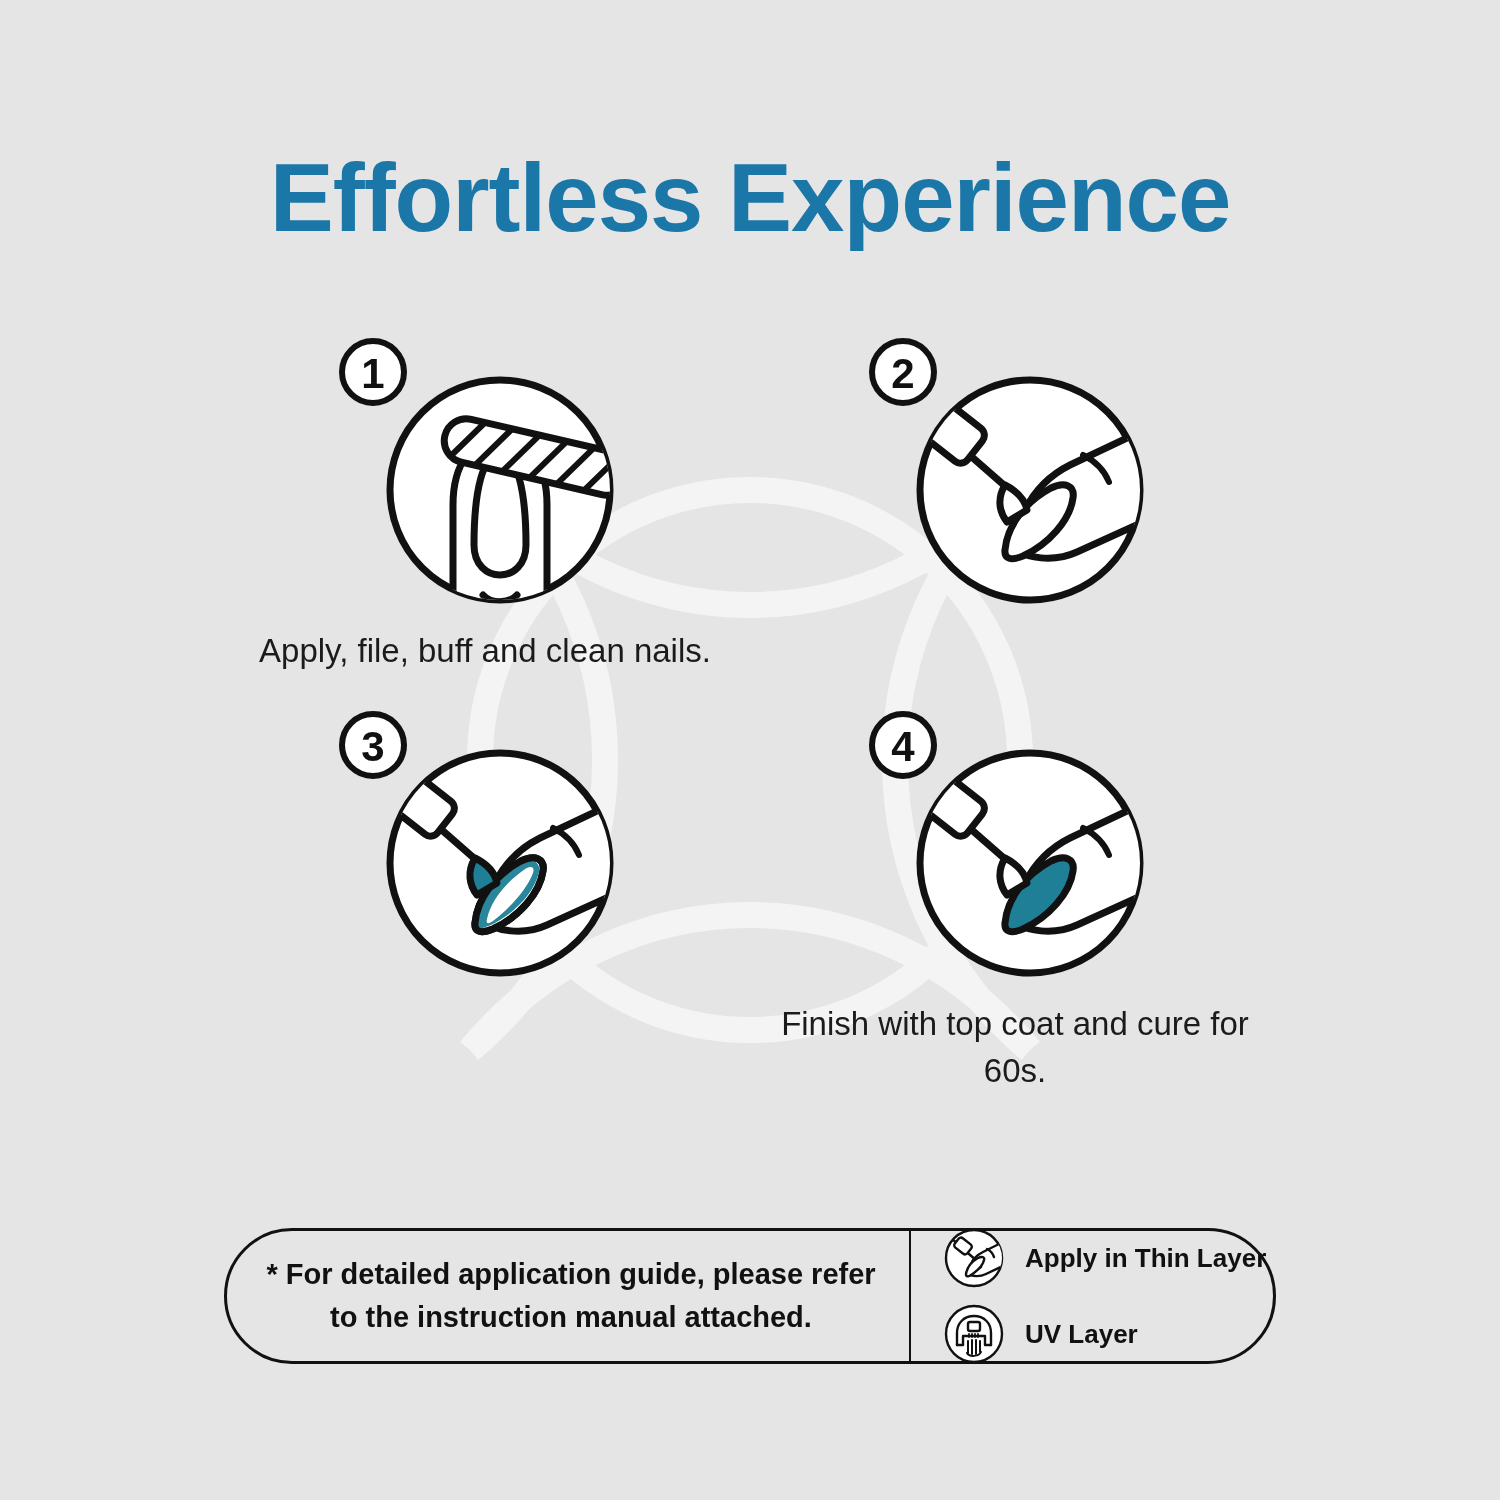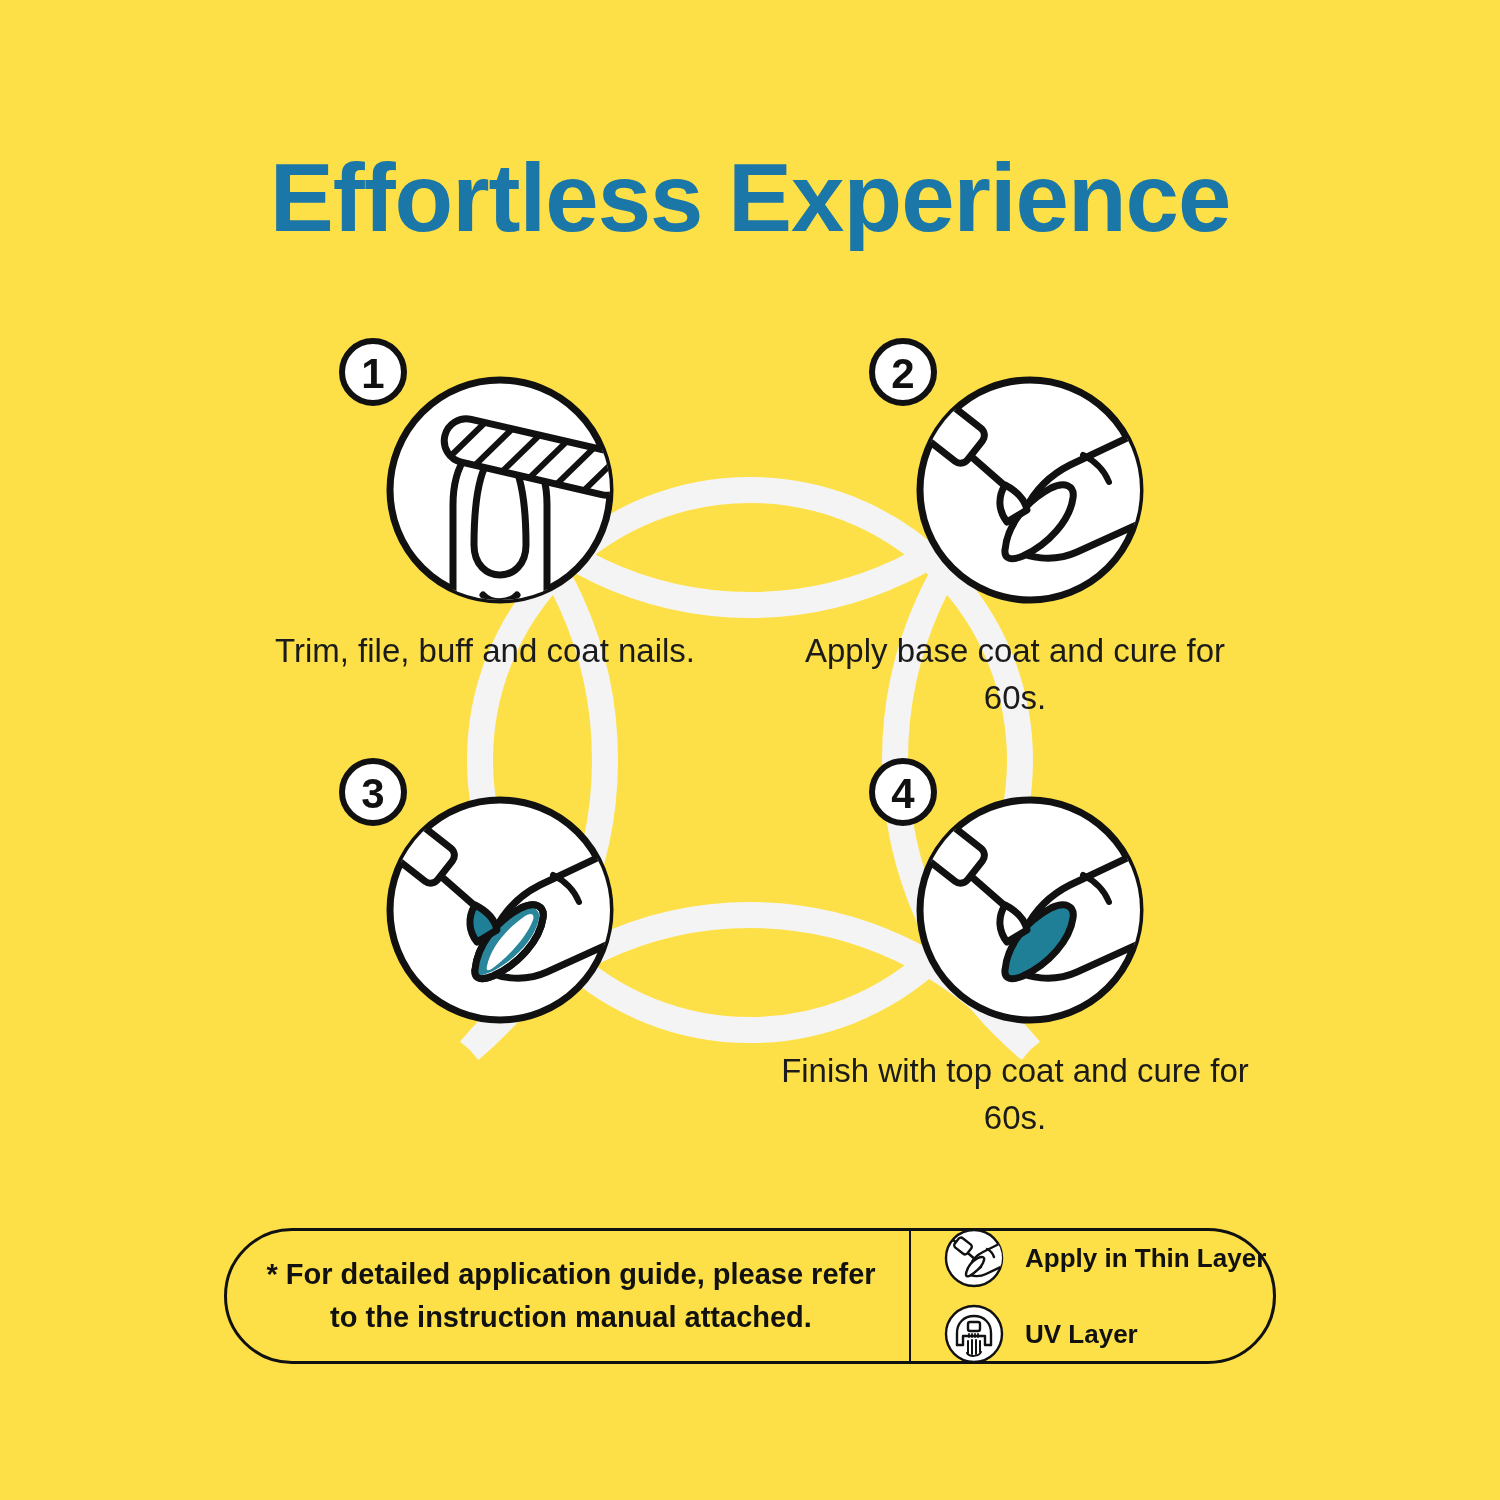--- a/index.html
+++ b/index.html
@@ -4,21 +4,21 @@
 <style>
   html, body {
     margin: 0;
     padding: 0;
     background: #ffffff;
   }
   #page {
     position: relative;
     width: 1500px;
     height: 1500px;
-    background: #fde047;
+    background: #e5e5e5;
     overflow: hidden;
     font-family: "Liberation Sans", sans-serif;
   }
 
   
   #watermark {
     position: absolute;
     left: 0; top: 0;
     width: 1500px;
     height: 1500px;
@@ -189,21 +189,21 @@
               </g>
             </g>
           </g>
 
           <g>
             <circle cx="38" cy="42" r="31" fill="#ffffff" stroke="#111111" stroke-width="6"></circle>
             <text x="38" y="58" text-anchor="middle" font-family="Liberation Sans, sans-serif" font-size="42" font-weight="bold" fill="#111111">1</text>
           </g>
         </svg>
       </div>
-      <div class="step-caption">Trim, file, buff and coat nails.</div>
+      <div class="step-caption">Apply, file, buff and clean nails.</div>
     </div>
 
     <div class="step">
       <div class="step-art">
         <svg viewBox="0 0 300 290">
           <g fill="none" stroke="#111111" stroke-width="7" stroke-linecap="round" stroke-linejoin="round">
             <circle cx="165" cy="160" r="110" fill="#ffffff"></circle>
             <clipPath id="clip2">
                 <circle cx="165" cy="160" r="110"></circle>
               </clipPath>
@@ -222,21 +222,20 @@
 
               <path d="M140 155 C152 161 160 170 162 180 L142 192 C134 182 132 168 140 155 Z" fill="#ffffff" stroke="#111111" stroke-width="7"></path>
             </g>
           </g>
           <g>
             <circle cx="38" cy="42" r="31" fill="#ffffff" stroke="#111111" stroke-width="6"></circle>
             <text x="38" y="58" text-anchor="middle" font-family="Liberation Sans, sans-serif" font-size="42" font-weight="bold" fill="#111111">2</text>
           </g>
         </svg>
       </div>
-      <div class="step-caption">Apply base coat and cure for 60s.</div>
     </div>
 
     <div class="step">
       <div class="step-art">
         <svg viewBox="0 0 300 290">
           <g fill="none" stroke="#111111" stroke-width="7" stroke-linecap="round" stroke-linejoin="round">
             <circle cx="165" cy="160" r="110" fill="#ffffff"></circle>
             <clipPath id="clip3">
                 <circle cx="165" cy="160" r="110"></circle>
               </clipPath>

